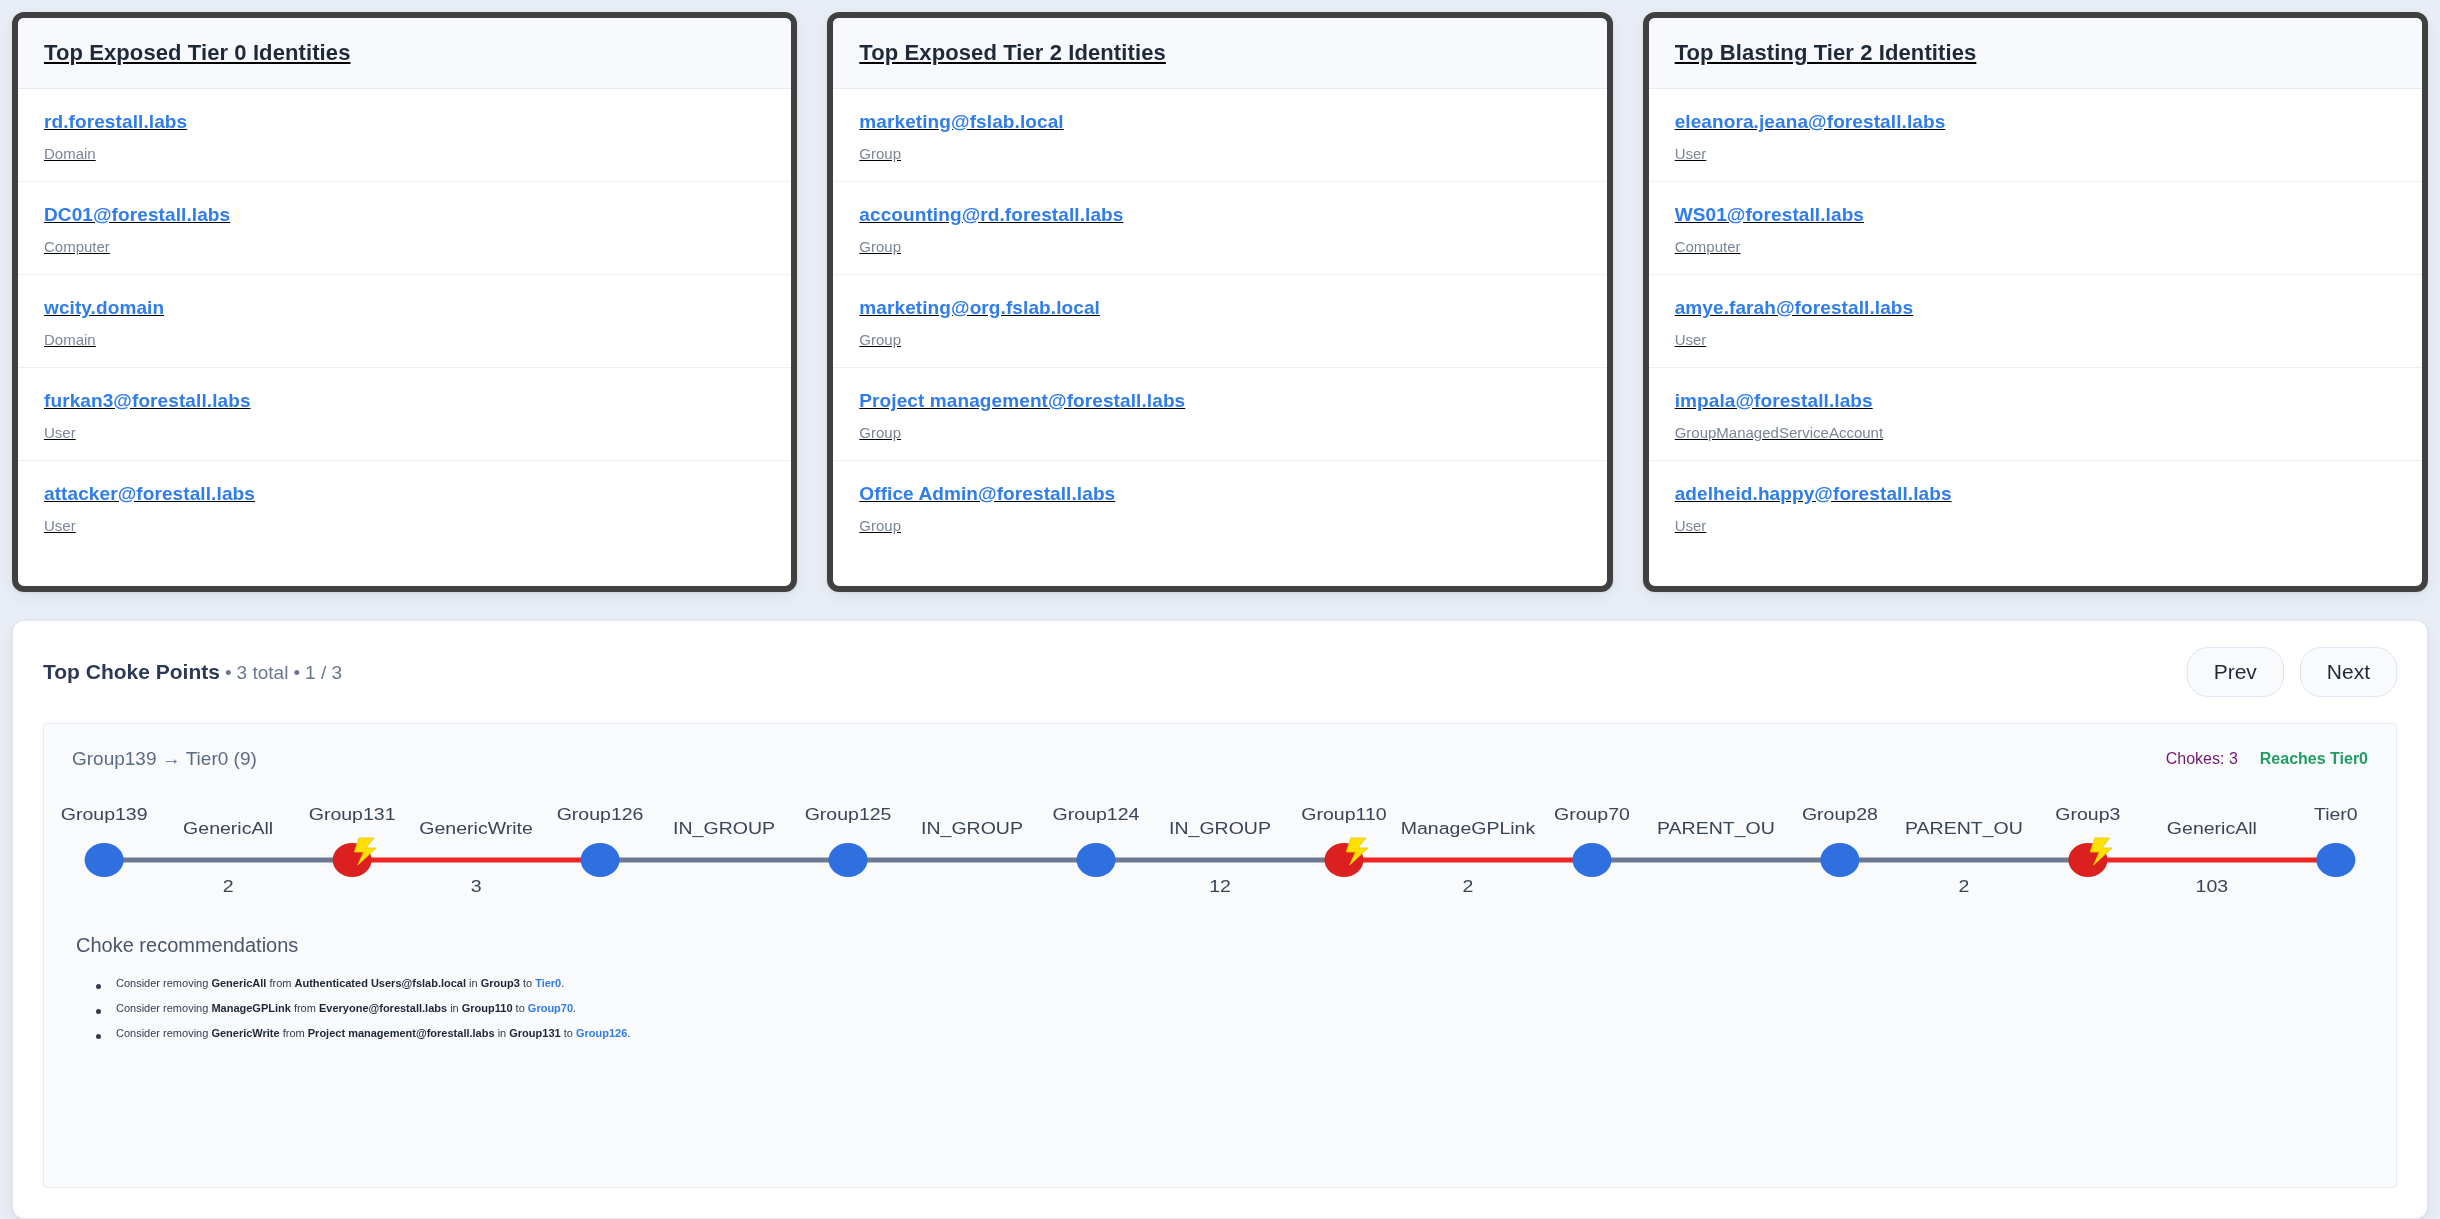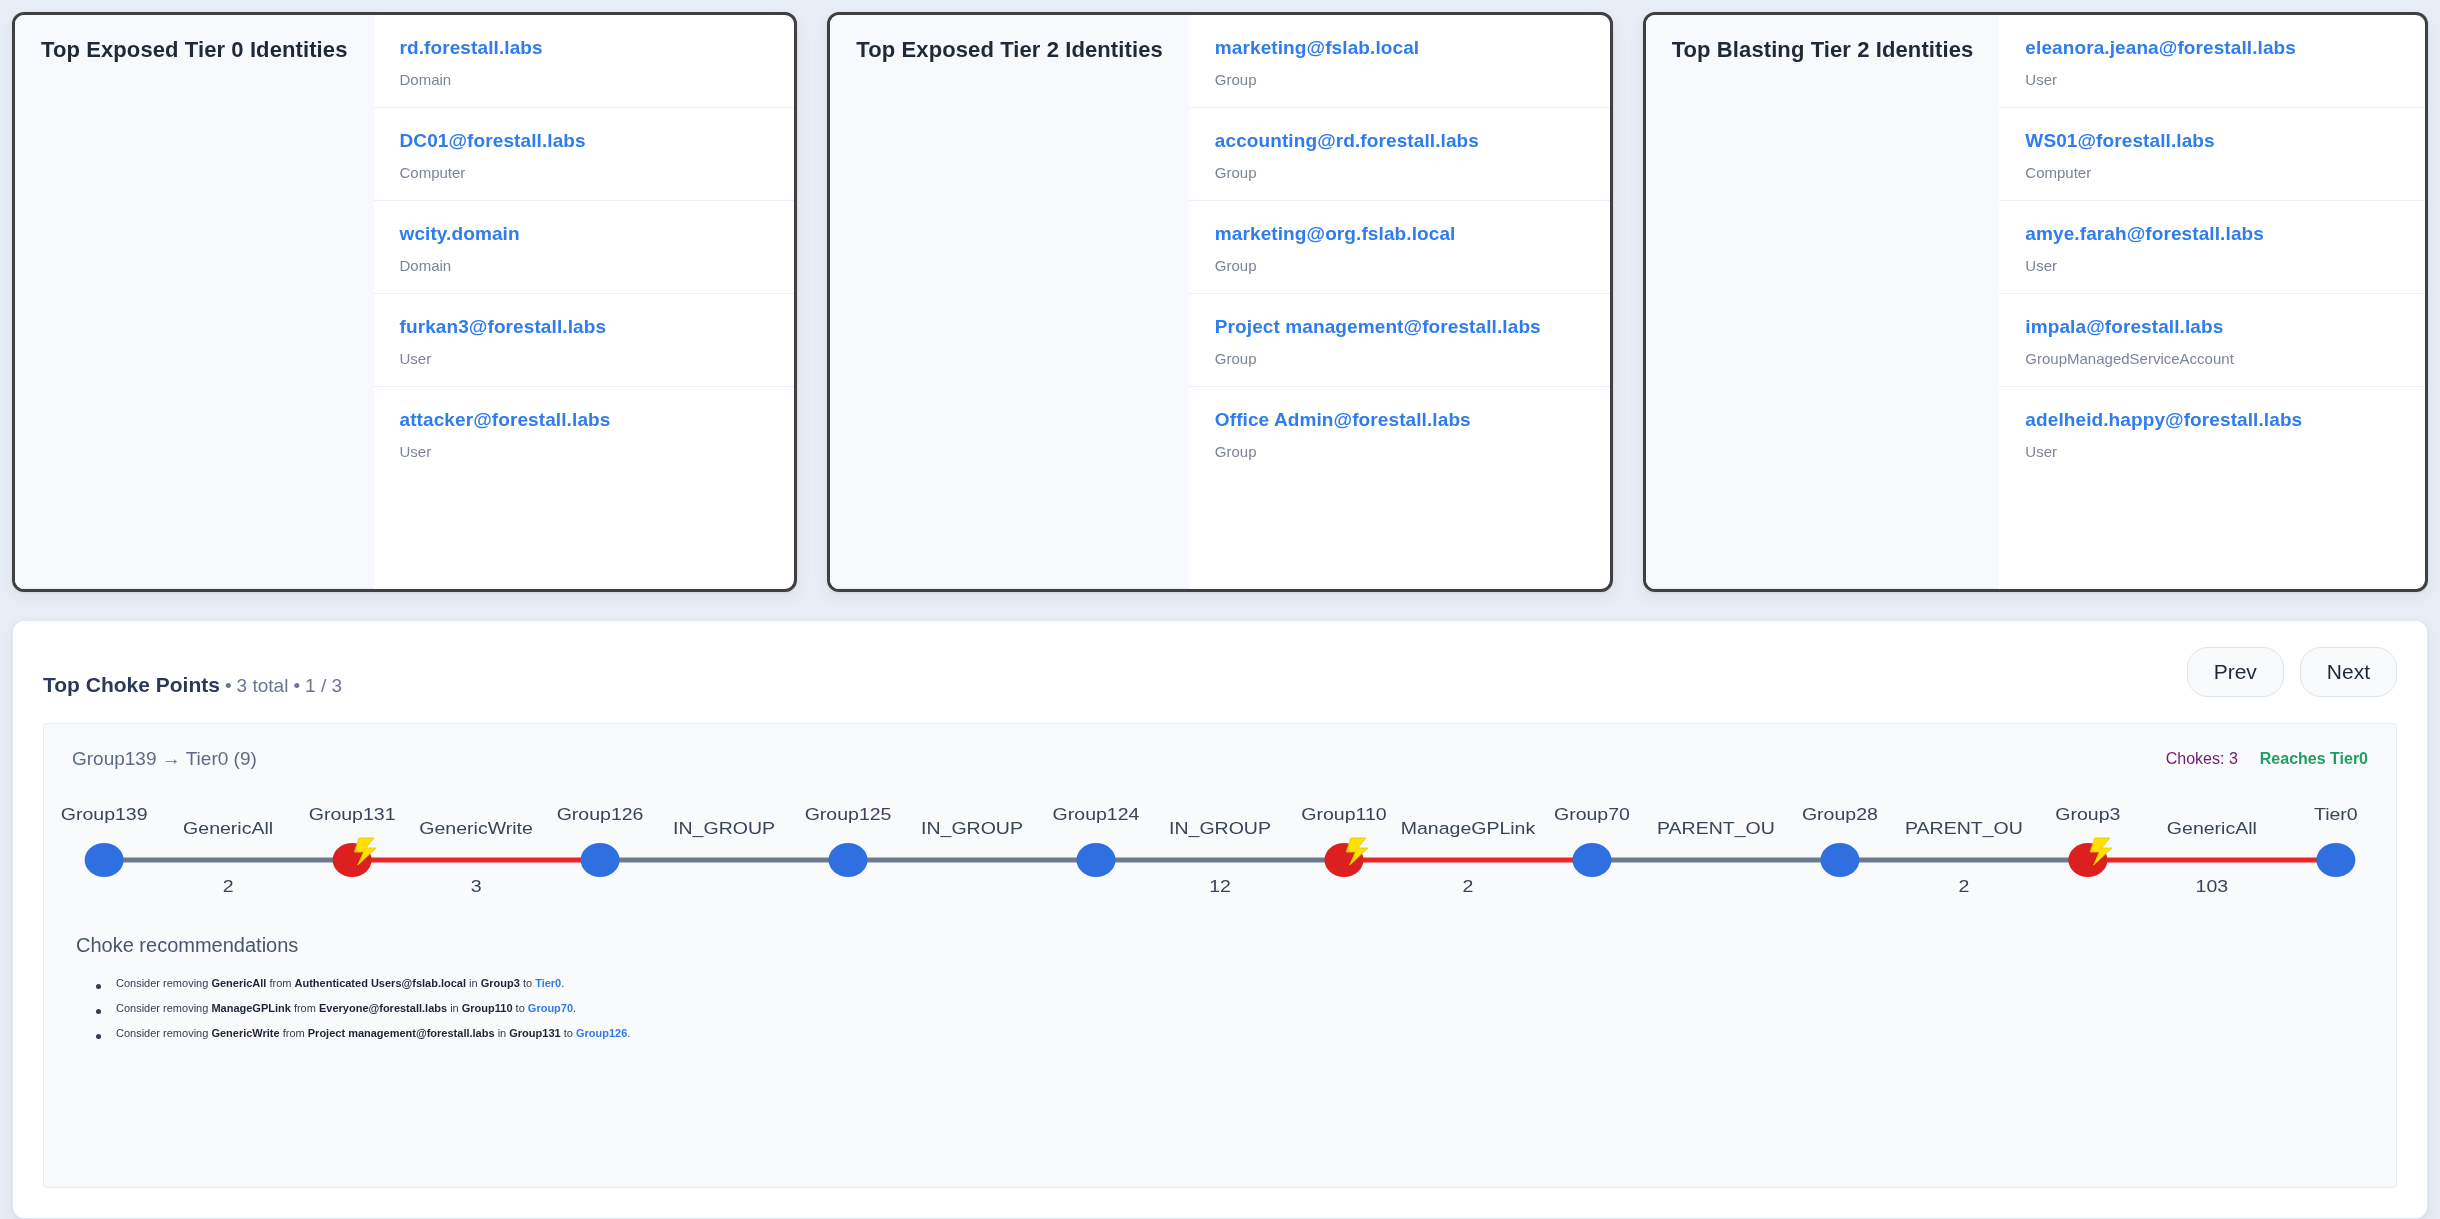--- a/index.html
+++ b/index.html
@@ -25,26 +25,27 @@
   
   .cards-row {
     display: flex;
     gap: 30px;
     height: 580px;
   }
 
   .ident-card {
     flex: 1 1 0;
     background: #ffffff;
-    border: 3px solid #404040;
+    border: 6px solid #404040;
     border-radius: 12px;
     box-shadow: 0 1px 3px rgba(25,40,80,.08), 0 6px 18px rgba(25,40,80,.05);
     overflow: hidden;
     display: flex;
-    flex-direction: row;
+    flex-direction: column;
+    text-decoration: underline;
   }
 
   .ident-card-header {
     background: #f7f9fd;
     border-bottom: 1px solid #e6eaf2;
     padding: 22px 26px;
     font-size: 22px;
     font-weight: 600;
     color: #1f2937;
     letter-spacing: .1px;
@@ -82,21 +83,21 @@
     border-radius: 12px;
     box-shadow: 0 1px 3px rgba(25,40,80,.08), 0 6px 18px rgba(25,40,80,.05);
     padding: 26px 30px 30px 30px;
     flex: 1;
     display: flex;
     flex-direction: column;
   }
 
   .choke-top {
     display: flex;
-    align-items: flex-end;
+    align-items: center;
     justify-content: space-between;
     margin-bottom: 26px;
   }
 
   .choke-heading {
     font-size: 20px;
     color: #5b6781;
     display: flex;
     align-items: baseline;
     gap: 5px;

